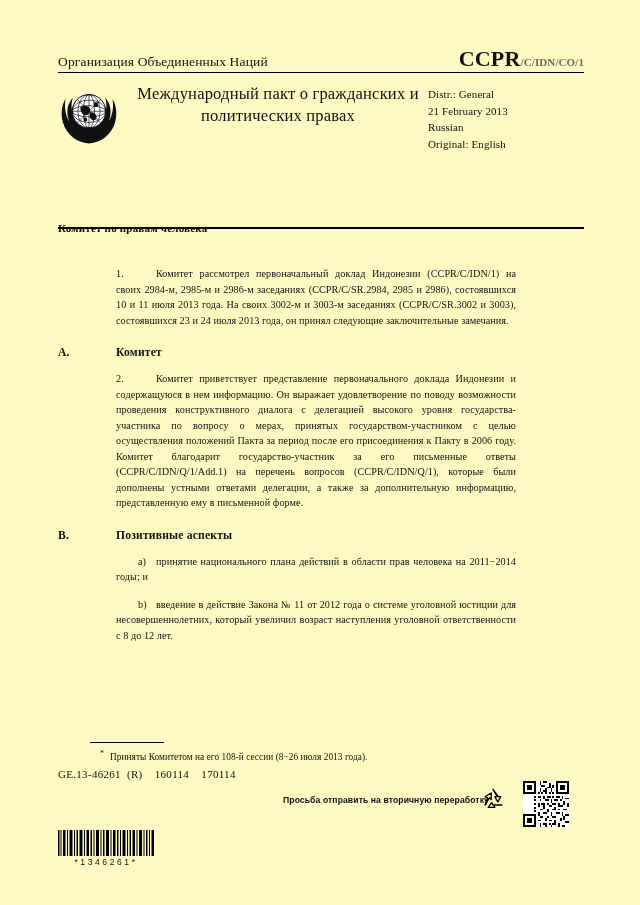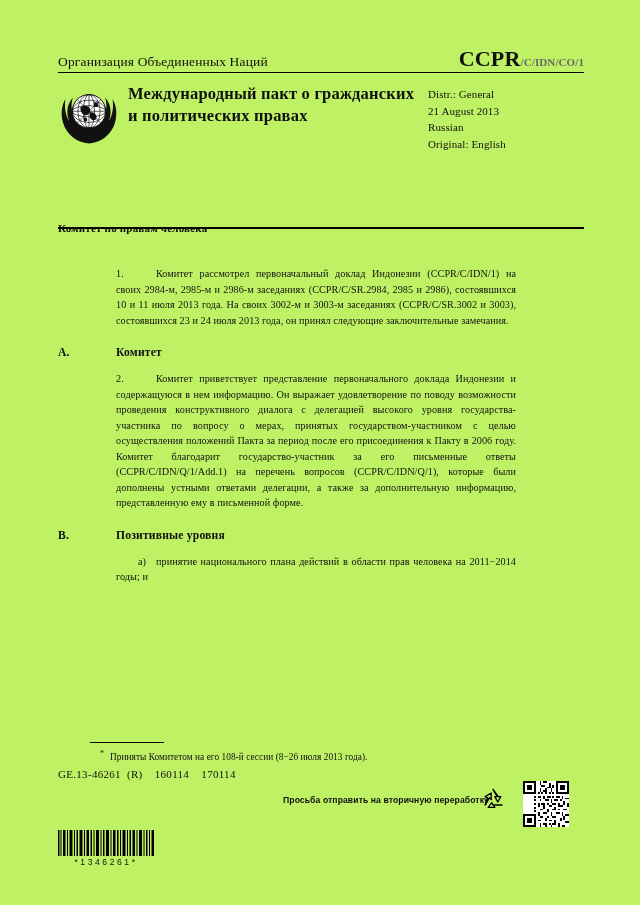--- a/index.html
+++ b/index.html
@@ -4,21 +4,21 @@
 <style>
   html, body {
     margin: 0;
     padding: 0;
     background: #9a9a9a;
   }
   .page {
     position: relative;
     width: 640px;
     height: 905px;
-    background: #bef264;
+    background: #fef9c3;
     margin: 0 auto;
     overflow: hidden;
     font-family: "Liberation Serif", "DejaVu Serif", serif;
     color: #101010;
     box-sizing: border-box;
   }
 
   
   .masthead {
     position: absolute;
@@ -65,25 +65,26 @@
   .emblem {
     width: 62px;
     height: 62px;
     flex: 0 0 62px;
     margin-right: 8px;
     margin-top: 2px;
   }
   .pact-title {
     flex: 1 1 auto;
     font-size: 16.5px;
-    font-weight: bold;
+    font-weight: normal;
     line-height: 1.32;
     letter-spacing: 0.2px;
     padding-top: 1px;
     max-width: 300px;
+    text-align: center;
   }
   .distr-block {
     flex: 0 0 auto;
     width: 135px;
     font-size: 11px;
     line-height: 1.5;
     padding-top: 4px;
     letter-spacing: 0.1px;
   }
 
@@ -272,45 +273,46 @@
             <path d="M-8 10 C-5 9 -2 12 -3 15 C-5 18 -9 16 -9 13 Z" fill="#111"></path>
             <path d="M8 -14 C12 -16 16 -13 15 -9 C14 -6 10 -6 8 -9 Z" fill="#111"></path>
           </g>
         </svg>
       </div>
 
       <div class="pact-title">Международный пакт о гражданских и политических правах</div>
 
       <div class="distr-block">
         <div>Distr.: General</div>
-        <div>21 August 2013</div>
+        <div>21 February 2013</div>
         <div>Russian</div>
         <div>Original: English</div>
       </div>
     </div>
   </div>
 
   <div class="rule-heavy"></div>
 
   <div class="committee">Комитет по правам человека</div>
 
   <div class="body-col">
 
 
     <p class="para"><span class="num">1.</span><span>Комитет рассмотрел первоначальный доклад Индонезии (CCPR/C/IDN/1) на своих 2984-м, 2985-м и 2986-м заседаниях (CCPR/C/SR.2984, 2985 и 2986), состоявшихся 10 и 11 июля 2013 года. На своих 3002-м и 3003-м заседаниях (CCPR/C/SR.3002 и 3003), состоявшихся 23 и 24 июля 2013 года, он принял следующие заключительные замечания.</span></p>
 
     <div class="section-head"><span class="sec-letter">A.</span><span>Комитет</span></div>
 
     <p class="para"><span class="num">2.</span><span>Комитет приветствует представление первоначального доклада Индонезии и содержащуюся в нем информацию. Он выражает удовлетворение по поводу возможности проведения конструктивного диалога с делегацией высокого уровня государства-участника по вопросу о мерах, принятых государством-участником с целью осуществления положений Пакта за период после его присоединения к Пакту в 2006 году. Комитет благодарит государство-участник за его письменные ответы (CCPR/C/IDN/Q/1/Add.1) на перечень вопросов (CCPR/C/IDN/Q/1), которые были дополнены устными ответами делегации, а также за дополнительную информацию, представленную ему в письменной форме.</span></p>
 
-    <div class="section-head"><span class="sec-letter">B.</span><span>Позитивные уровня</span></div>
+    <div class="section-head"><span class="sec-letter">B.</span><span>Позитивные аспекты</span></div>
 
 
     <p class="para sub"><span class="num">a)</span><span>принятие национального плана действий в области прав человека на 2011−2014 годы; и</span></p>
 
+    <p class="para sub"><span class="num">b)</span><span>введение в действие Закона № 11 от 2012 года о системе уголовной юстиции для несовершеннолетних, который увеличил возраст наступления уголовной ответственности с 8 до 12 лет.</span></p>
   </div>
 
   <div class="footnote-rule"></div>
   <div class="footnote"><span class="fn-star">*</span><span>Приняты Комитетом на его 108-й сессии (8−26 июля 2013 года).</span></div>
 
   <div class="job-number">GE.13-46261  (R)    160114    170114</div>
 
   <div class="barcode-wrap">
     <svg class="barcode" viewBox="0 0 192 52" preserveAspectRatio="none" aria-hidden="true">
       <g fill="#000">

